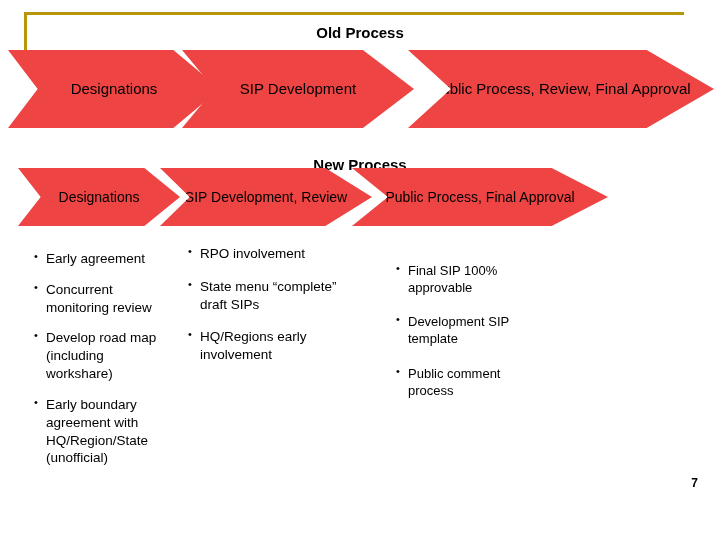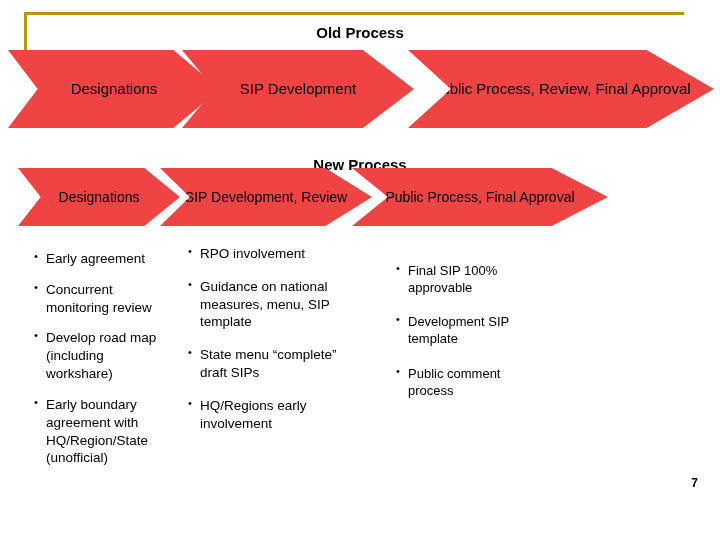--- a/index.html
+++ b/index.html
@@ -171,21 +171,20 @@
 
   <div class="col" id="col-1">
     <div class="bullet">Early agreement</div>
     <div class="bullet">Concurrent monitoring review</div>
     <div class="bullet">Develop road map (including workshare)</div>
     <div class="bullet">Early boundary agreement with HQ/Region/State (unofficial)</div>
   </div>
 
   <div class="col" id="col-2">
     <div class="bullet">RPO involvement</div>
-    <div class="bullet">Guidance on national measures, menu, SIP template</div>
     <div class="bullet">State menu “complete” draft SIPs</div>
     <div class="bullet">HQ/Regions early involvement</div>
   </div>
 
   <div class="col" id="col-3">
     <div class="bullet">Final SIP 100% approvable</div>
     <div class="bullet">Development SIP template</div>
     <div class="bullet">Public comment process</div>
   </div>
 

